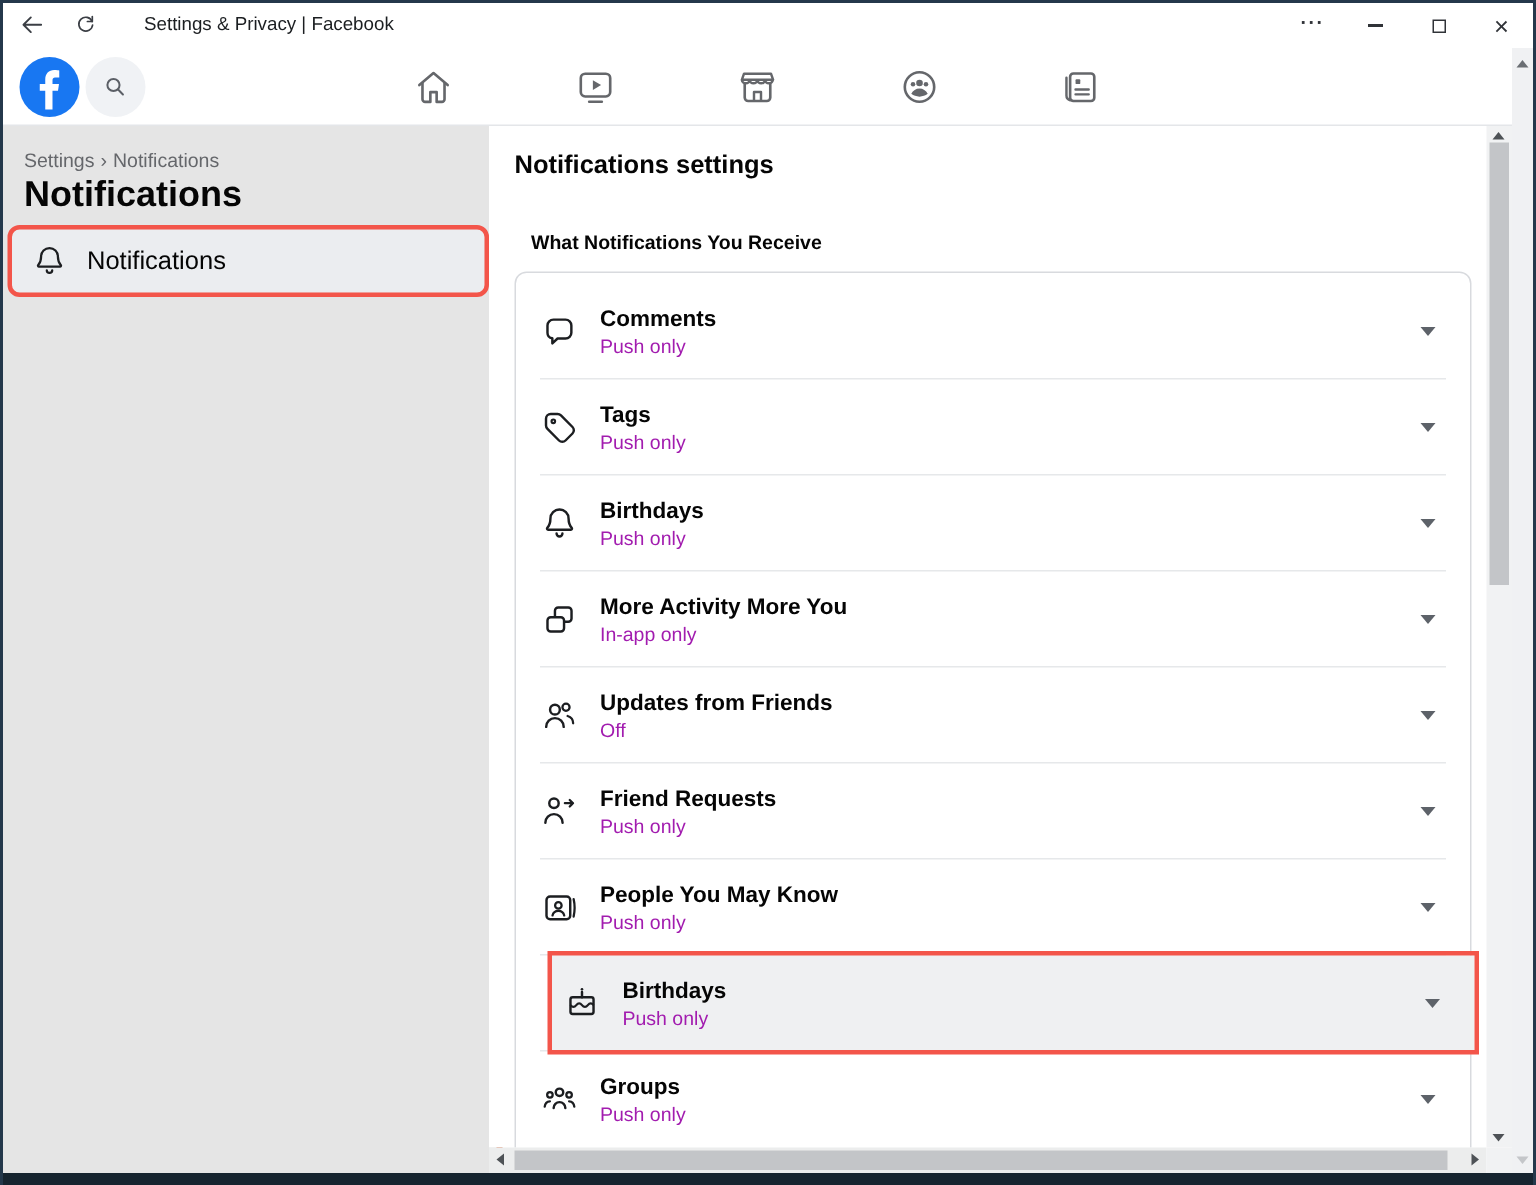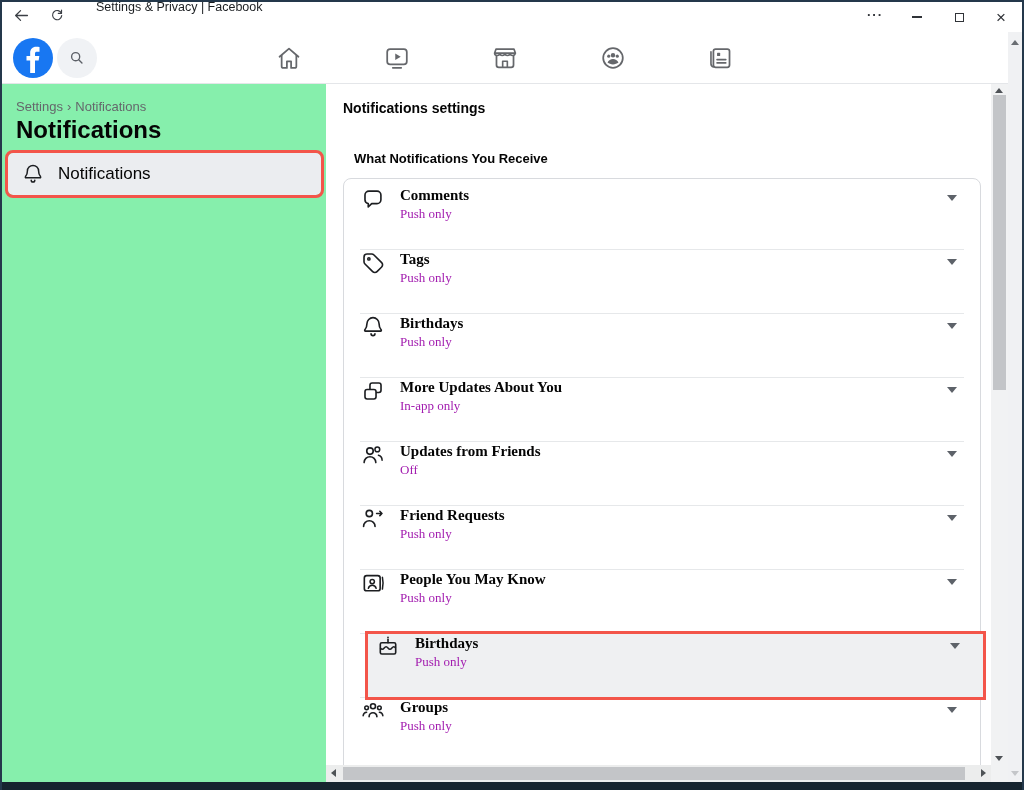--- a/index.html
+++ b/index.html
@@ -9,21 +9,21 @@
   .window { position:relative; width:1024px; height:790px; background:#fff; overflow:hidden; }
 
   
   .edge { position:absolute; background:#24384b; z-index:60; }
   .edge-top { left:0; top:0; width:1024px; height:2px; }
   .edge-left { left:0; top:0; width:2px; height:790px; }
   .edge-right { left:1022px; top:0; width:2px; height:790px; }
   .bottom-bar { position:absolute; left:0; top:782px; width:1024px; height:8px; background:#16242f; z-index:55; }
 
   
-  .titlebar { position:absolute; left:0; top:0; width:1024px; height:32px; background:#fff; display:flex; }
+  .titlebar { position:absolute; left:0; top:0; width:1024px; height:32px; background:#fff; display:flex; align-items:center; }
   .tb-btn { width:30px; height:30px; display:flex; align-items:center; justify-content:center; color:#3b3f45; }
   .tb-back { margin-left:6px; }
   .tb-refresh { margin-left:6px; }
   .tb-title { margin-left:24px; font-size:12.5px; color:#1b1e21; }
   .tb-controls { position:absolute; right:2px; top:2px; height:30px; display:flex; }
   .tb-controls button { width:42px; height:30px; display:flex; align-items:center; justify-content:center; color:#303338; }
   .glyph-more { font-size:13px; letter-spacing:1px; font-weight:700; margin-top:-5px; }
   .glyph-min { display:block; width:10px; height:1.4px; background:#303338; }
   .glyph-max { display:block; width:9px; height:9px; border:1.3px solid #303338; }
   .glyph-close { font-size:17px; line-height:1; }
@@ -31,36 +31,36 @@
   
   .fb-header { position:absolute; left:0; top:32px; width:1024px; height:52px; background:#fff; border-bottom:1px solid #e4e6e9; z-index:5; }
   .logo { position:absolute; left:13px; top:6px; width:40px; height:40px; border-radius:50%; background:#1877f2; display:flex; align-items:center; justify-content:center; }
   .search-circle { position:absolute; left:57px; top:6px; width:40px; height:40px; border-radius:50%; background:#f0f2f5; display:flex; align-items:center; justify-content:center; color:#5b5f66; }
   .nav { position:absolute; left:275px; top:0; width:460px; height:51px; display:flex; justify-content:space-between; align-items:center; }
   .nav-item { width:28px; height:28px; color:#65676b; display:flex; align-items:center; justify-content:center; }
   .icon28 { width:28px; height:28px; }
   .header-right { position:absolute; right:0; top:0; height:51px; }
 
   
-  .sidebar { position:absolute; left:0; top:84px; width:335px; height:698px; background:#86efac; border-right:6px solid #c2410c; }
+  .sidebar { position:absolute; left:0; top:84px; width:335px; height:698px; background:#e5e5e5; border-right:4px solid #c2410c; }
   .crumb { margin:15px 16px 0; font-size:13px; color:#65676b; }
   .crumb .sep { margin:0 4px; }
   .side-title { margin:2px 16px 9px; font-size:24px; font-weight:700; color:#050505; line-height:1.15; }
   .side-items { margin:0 8px; }
   .side-item { height:42px; margin-bottom:0; border-radius:5px; display:flex; align-items:center; gap:13px; padding:0 10px 0 13px; font-size:17px; color:#050505; }
   .side-item.selected { background:#ebedf0; }
   .side-item.annotated { outline:3px solid #f3554a; }
   .icon24 { width:24px; height:24px; color:#1c1e21; flex:none; }
 
   
   .main { position:absolute; left:326px; top:84px; width:665px; height:681px; overflow:hidden; background:#fff; }
-  .main-title { margin:16px 0 0 17px; font-size:14px; font-weight:700; color:#050505; line-height:1.2; }
+  .main-title { margin:16px 0 0 17px; font-size:17px; font-weight:700; color:#050505; line-height:1.2; }
   .section-title { margin:34px 0 0 28px; font-size:13px; font-weight:700; color:#050505; }
   .card { margin:12px 0 0 17px; width:638px; height:620px; background:#fff; border:1px solid #d8dade; border-radius:8px; padding-top:7px; }
-  .row { position:relative; height:63px; display:flex; padding:0 16px;font-family:Liberation Serif, serif; }
+  .row { position:relative; height:63px; display:flex; align-items:center; padding:0 16px; }
   .icon26 { width:26px; height:26px; color:#1c1e21; flex:none; }
   .row-text { margin-left:14px; }
   .row-title { font-size:15px; font-weight:700; color:#050505; line-height:19px; }
   .row-sub { font-size:13px; color:#a21caf; line-height:17px; }
   .row-caret { margin-left:auto; width:24px; height:24px; display:flex; align-items:center; justify-content:center; }
   .caret { width:0; height:0; border-left:5.5px solid transparent; border-right:5.5px solid transparent; border-top:6.5px solid #5d6269; display:block; }
   .divider { height:1px; background:#e6e8ea; margin:0 16px; }
   .row.annotated { background:#eff0f2; outline:3px solid #f3554a; margin-left:24px; margin-right:-3px; padding-left:7px; z-index:3; }
 
   
@@ -306,21 +306,21 @@
     <button class="row-caret">
       <span class="caret"></span>
     </button>
   </div>
 <div class="divider"></div>
   <div class="row">
     <svg class="icon26">
             <use href="#sym-activity-icon"></use>
           </svg>
     <div class="row-text">
-      <div class="row-title">More Updates About You</div>
+      <div class="row-title">More Activity More You</div>
       <div class="row-sub">In-app only</div>
     </div>
     <button class="row-caret">
       <span class="caret"></span>
     </button>
   </div>
 <div class="divider"></div>
   <div class="row">
     <svg class="icon26">
             <use href="#sym-friends-icon"></use>

